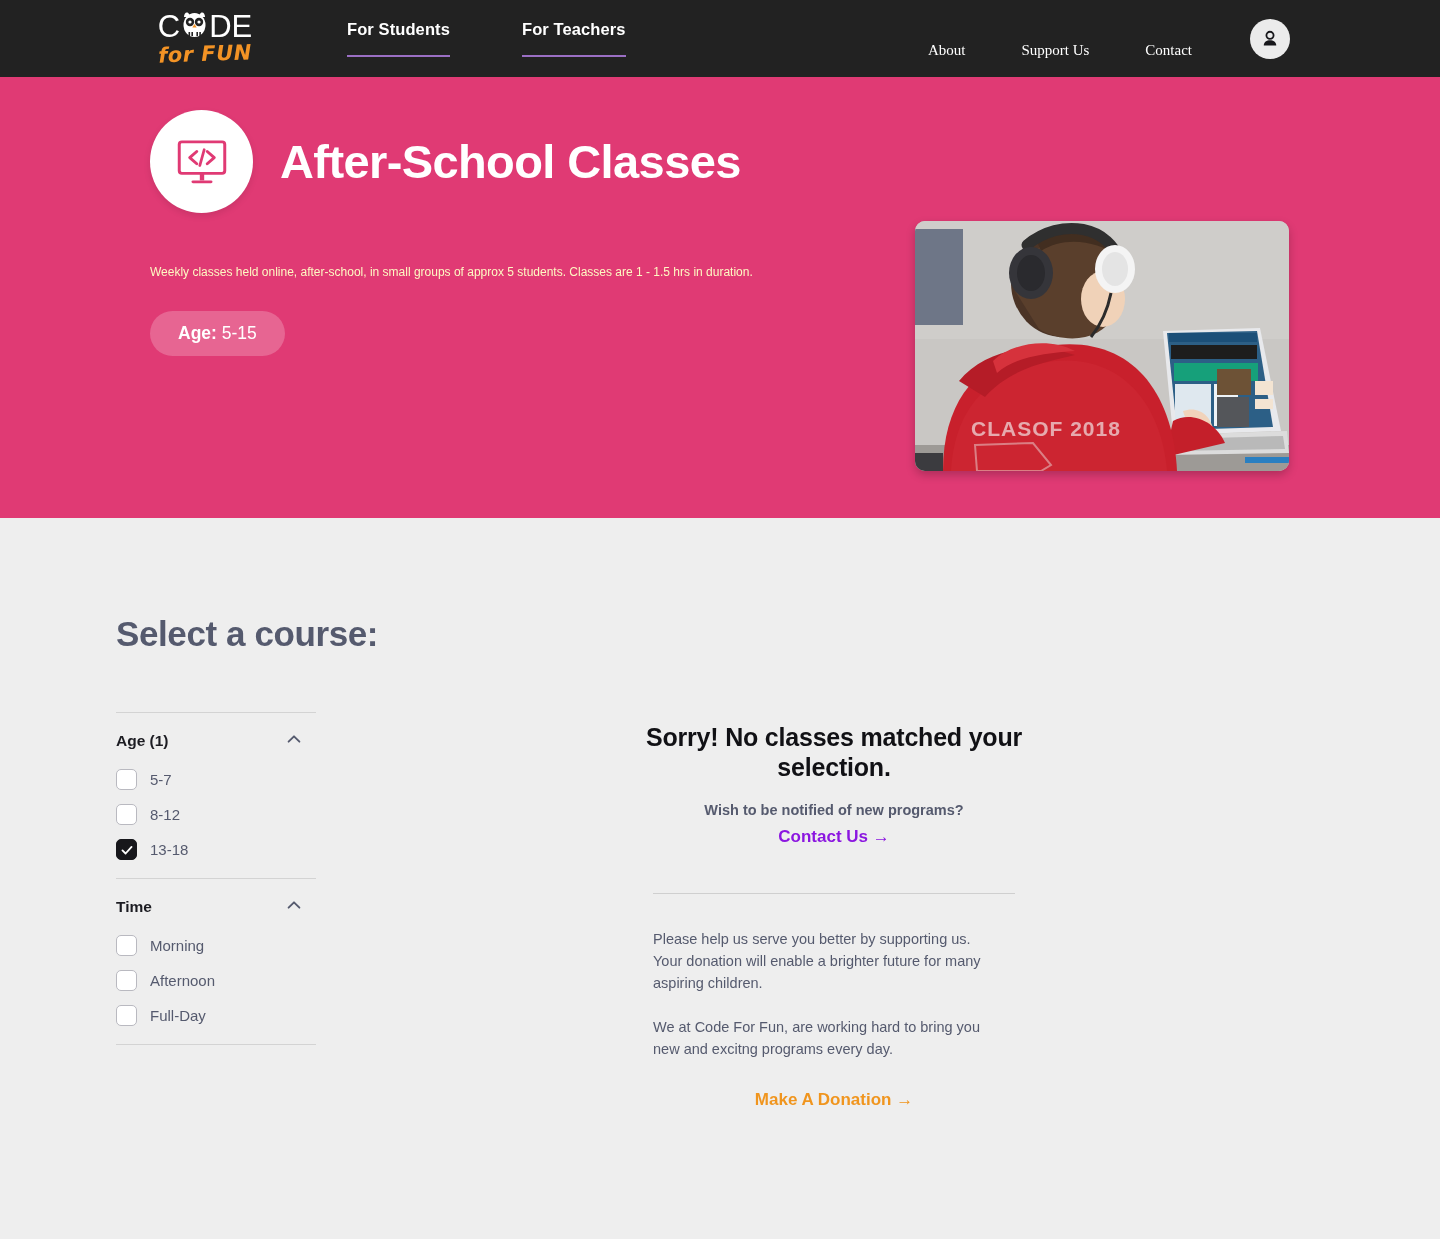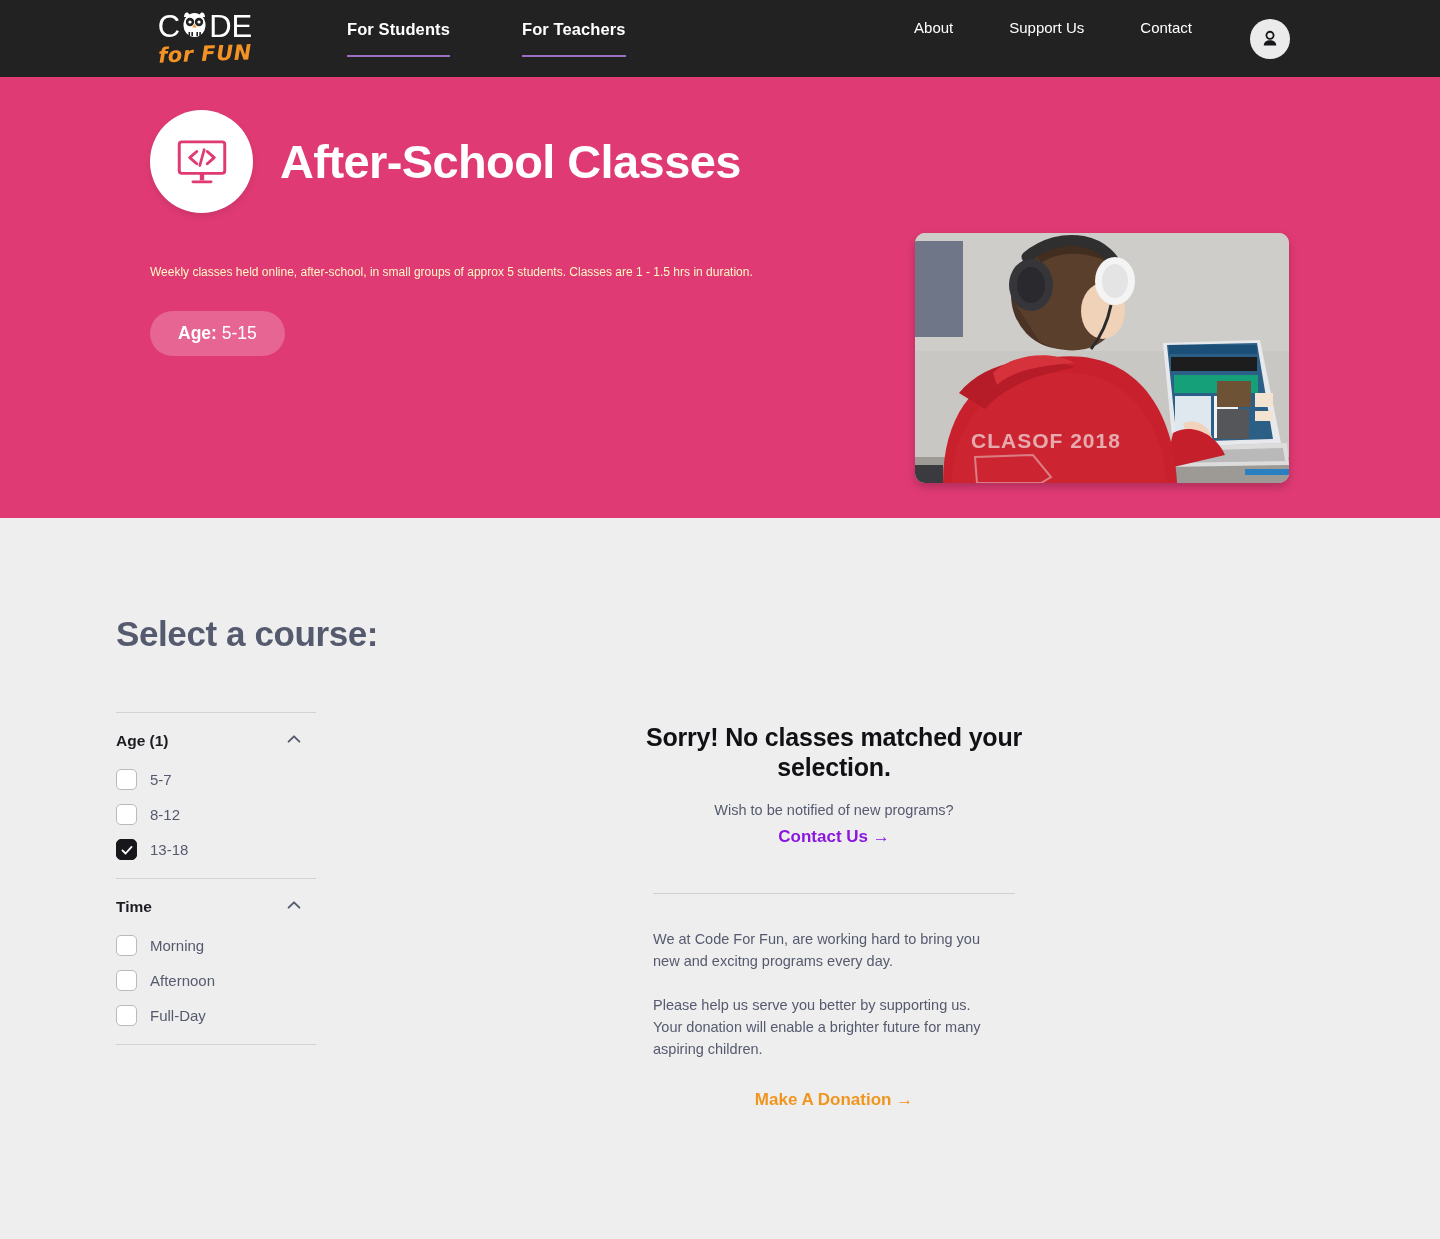--- a/index.html
+++ b/index.html
@@ -73,22 +73,23 @@
     padding-bottom: 16px;
     border-bottom: 2px solid #9b6fc4;
     text-decoration: none;
     cursor: pointer;
     letter-spacing: 0.1px;
   }
 
   .nav-right {
     margin-left: auto;
     display: flex;
-    align-items: flex-start;
+    align-items: flex-end;
     gap: 56px;
+    font-family: Liberation Serif, serif;
   }
   .nav-right-item {
     color: #ffffff;
     font-size: 15px;
     font-weight: 400;
     text-decoration: none;
     cursor: pointer;
   }
   .avatar {
     width: 40px;
@@ -152,21 +153,21 @@
     border-radius: 24px;
     padding: 12px 28px;
     color: #ffffff;
     font-size: 17.5px;
   }
   .hero-pill b { font-weight: 700; }
 
   .hero-photo {
     position: absolute;
     left: 915px;
-    top: 156px;
+    top: 144px;
     width: 374px;
     height: 250px;
     border-radius: 10px;
     overflow: hidden;
     box-shadow: 0 4px 10px rgba(0,0,0,0.22);
   }
   .hero-photo svg { display: block; }
 
   
   .main {
@@ -250,20 +251,21 @@
     line-height: 30px;
     letter-spacing: -0.2px;
     width: 420px;
     margin: 0 auto;
   }
   .noresult-sub {
     color: #555a6e;
     font-size: 14.5px;
     text-align: center;
     margin-top: 20px;
+    font-weight: bold;
   }
   .link-purple {
     display: block;
     text-align: center;
     color: #8b16e0;
     font-size: 17px;
     font-weight: 700;
     margin-top: 9px;
     text-decoration: none;
     cursor: pointer;
@@ -489,20 +491,20 @@
     </aside>
 
     <section class="results">
       <h3 class="noresult-title">Sorry! No classes matched your selection.</h3>
       <p class="noresult-sub">Wish to be notified of new programs?</p>
       <a class="link-purple">Contact Us →</a>
 
       <div class="results-divider"></div>
 
       <div class="promo-wrap">
+        <p class="promo-p">Please help us serve you better by supporting us. Your donation will enable a brighter future for many aspiring children.</p>
         <p class="promo-p">We at Code For Fun, are working hard to bring you new and excitng programs every day.</p>
-        <p class="promo-p">Please help us serve you better by supporting us. Your donation will enable a brighter future for many aspiring children.</p>
         <a class="link-orange">Make A Donation →</a>
       </div>
     </section>
 
   </div>
 </div>
 
 </body></html>

